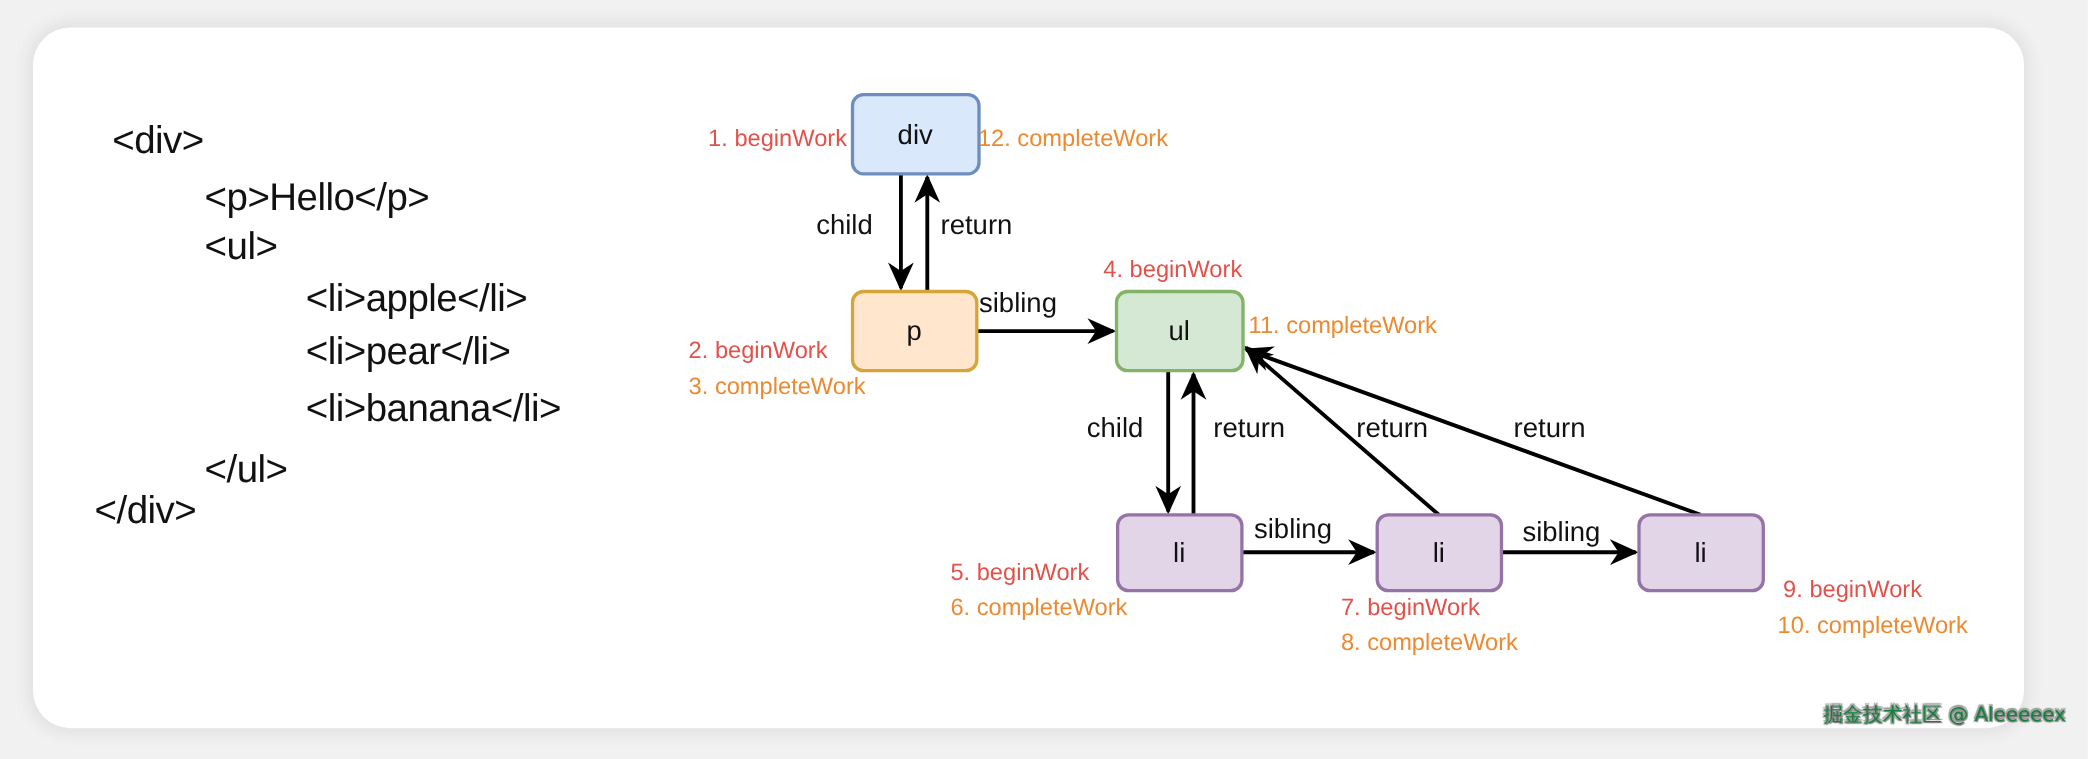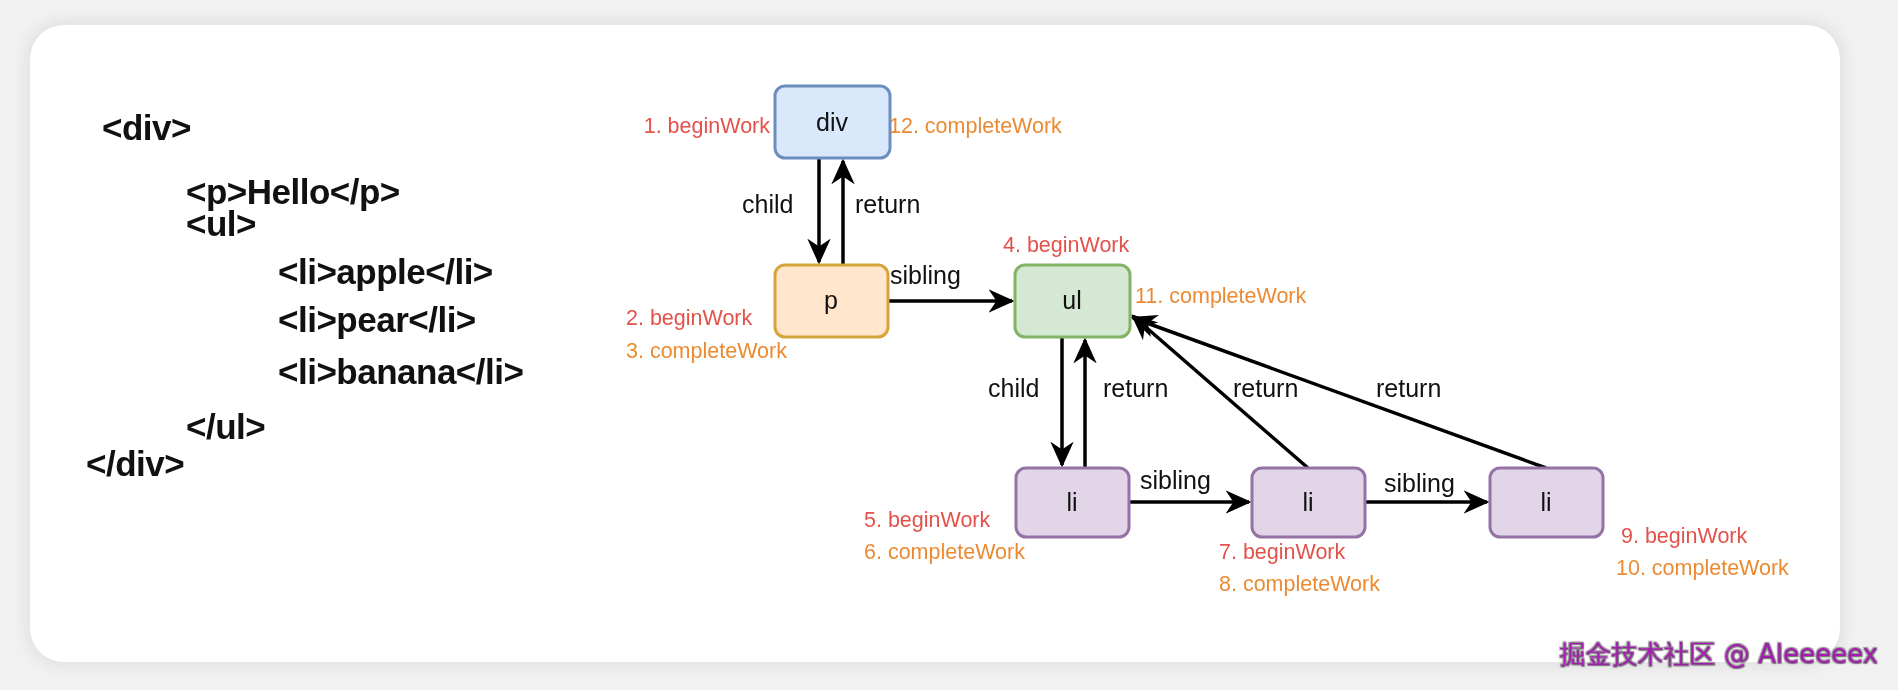--- a/index.html
+++ b/index.html
@@ -11,41 +11,41 @@
   }
   .card {
     position: absolute; left: 30px; top: 25px; width: 1810px; height: 637px;
     background: #ffffff; border-radius: 34px;
     box-shadow: 0 0 14px 6px rgba(0,0,0,0.06);
   }
   .code {
     position: absolute; left: 0; top: 0;
     font-size: 35px; color: #111; letter-spacing: -0.5px;
   }
-  .code-line { position: absolute; white-space: pre; line-height: 40px; font-weight: bold; }
+  .code-line { position: absolute; white-space: pre; line-height: 40px; }
   svg.diagram { position: absolute; left: 0; top: 0; }
   .node-label { font-family: "Liberation Sans", sans-serif; font-size: 25px; fill: #111; }
   .edge-label { font-family: "Liberation Sans", sans-serif; font-size: 25px; fill: #111; }
   .begin { font-family: "Liberation Sans", sans-serif; font-size: 21.5px; fill: #e3514b; }
   .complete { font-family: "Liberation Sans", sans-serif; font-size: 21.5px; fill: #ec8a32; }
   .watermark {
     position: absolute; right: 20px; top: 637px;
-    font-family: "DejaVu Sans", sans-serif; font-size: 26px; color: #a21caf;
+    font-family: "DejaVu Sans", sans-serif; font-size: 18px; color: #15803d;
     text-shadow: 1px 1px 1px #777, -1px -1px 1px #999, 1px -1px 1px #999, -1px 1px 1px #999;
     white-space: nowrap;
   }
 </style>
 </head>
 <body>
 
 <div class="card"></div>
 
 <div class="code">
   <div class="code-line" style="left:102px;top:108px">&lt;div&gt;</div>
-  <div class="code-line" style="left:186px;top:172px">&lt;p&gt;Hello&lt;/p&gt;</div>
+  <div class="code-line" style="left:186px;top:160px">&lt;p&gt;Hello&lt;/p&gt;</div>
   <div class="code-line" style="left:186px;top:204px">&lt;ul&gt;</div>
   <div class="code-line" style="left:278px;top:252px">&lt;li&gt;apple&lt;/li&gt;</div>
   <div class="code-line" style="left:278px;top:300px">&lt;li&gt;pear&lt;/li&gt;</div>
   <div class="code-line" style="left:278px;top:352px">&lt;li&gt;banana&lt;/li&gt;</div>
   <div class="code-line" style="left:186px;top:407px">&lt;/ul&gt;</div>
   <div class="code-line" style="left:86px;top:444px">&lt;/div&gt;</div>
 </div>
 
 <svg class="diagram" width="1898" height="690">
   <defs>

